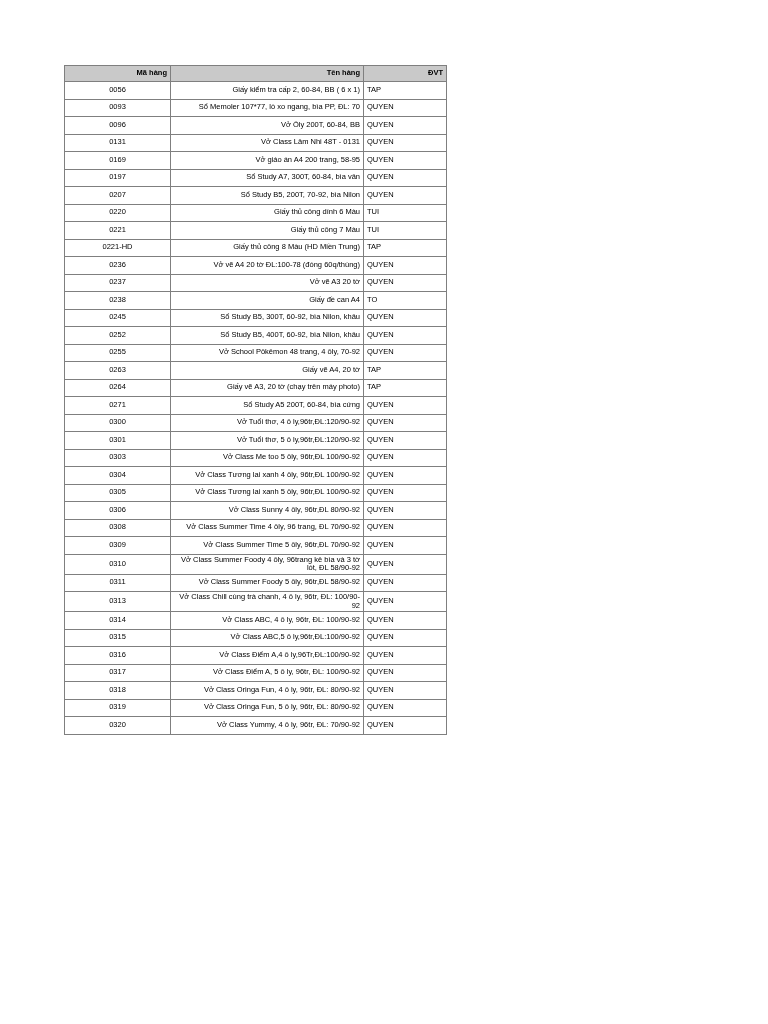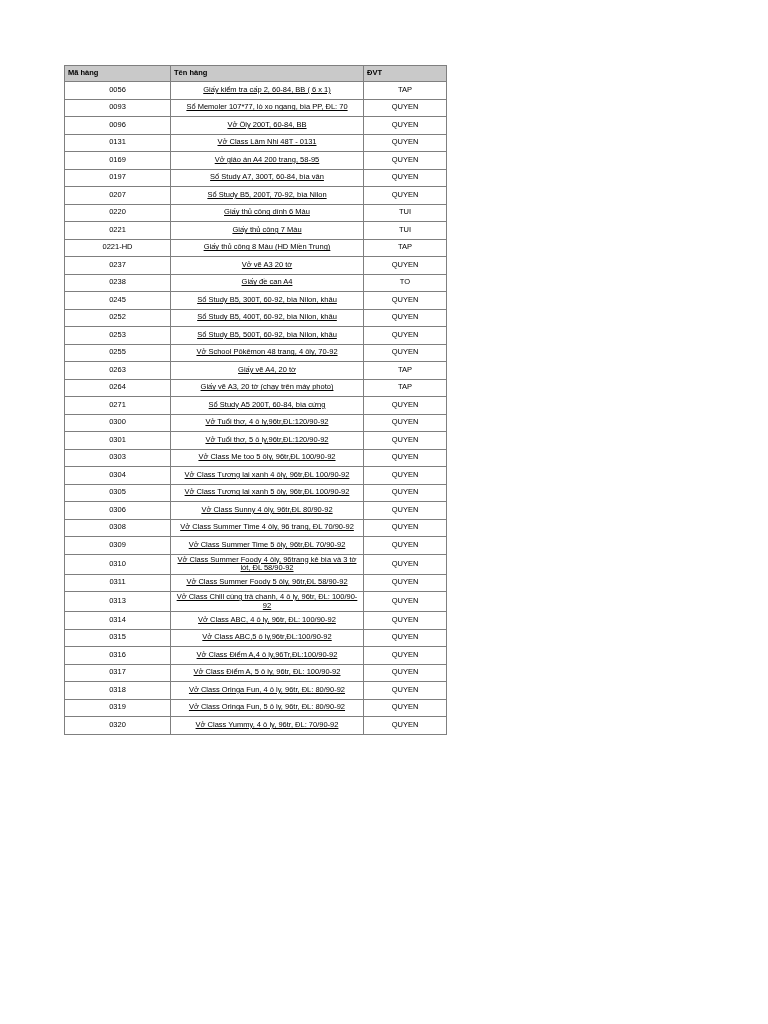--- a/index.html
+++ b/index.html
@@ -39,34 +39,33 @@
   table.catalog td {
     border: 1px solid #7f7f7f;
     padding: 1px 3px;
     vertical-align: middle;
     line-height: 1.15;
     overflow: hidden;
   }
   table.catalog thead th {
     background: #c9c9c9;
     font-weight: bold;
-    text-align: left;
+    text-align: right;
     font-size: 7.5px;
     height: 13px;
   }
   table.catalog tbody td.code {
     text-align: center;
     font-weight: normal;
   }
   table.catalog tbody td.name {
-    text-align: center;
-    text-decoration: underline;
+    text-align: right;
   }
   table.catalog tbody td.unit {
-    text-align: center;
+    text-align: left;
   }
   table.catalog tbody tr {
     height: 17.5px;
     margin-top: 15px;
   }
   .clip2 {
     display: block;
     max-height: 17px;
     overflow: hidden;
   }
@@ -154,20 +153,27 @@
             <td class="unit">TUI</td>
           </tr>
           <tr>
             <td class="code">0221-HD</td>
             <td class="name">
               <span class="clip2">Giấy thủ công 8 Màu  (HD Miền Trung)</span>
             </td>
             <td class="unit">TAP</td>
           </tr>
           <tr>
+            <td class="code">0236</td>
+            <td class="name">
+              <span class="clip2">Vở vẽ A4 20 tờ ĐL:100-78 (đóng 60q/thùng)</span>
+            </td>
+            <td class="unit">QUYEN</td>
+          </tr>
+          <tr>
             <td class="code">0237</td>
             <td class="name">
               <span class="clip2">Vở vẽ A3 20 tờ</span>
             </td>
             <td class="unit">QUYEN</td>
           </tr>
           <tr>
             <td class="code">0238</td>
             <td class="name">
               <span class="clip2">Giấy đề can A4</span>
@@ -178,27 +184,20 @@
             <td class="code">0245</td>
             <td class="name">
               <span class="clip2">Sổ Study B5, 300T, 60-92, bìa Nilon, khâu</span>
             </td>
             <td class="unit">QUYEN</td>
           </tr>
           <tr>
             <td class="code">0252</td>
             <td class="name">
               <span class="clip2">Sổ Study B5, 400T, 60-92, bìa Nilon, khâu</span>
-            </td>
-            <td class="unit">QUYEN</td>
-          </tr>
-          <tr>
-            <td class="code">0253</td>
-            <td class="name">
-              <span class="clip2">Sổ Study B5, 500T, 60-92, bìa Nilon, khâu</span>
             </td>
             <td class="unit">QUYEN</td>
           </tr>
           <tr>
             <td class="code">0255</td>
             <td class="name">
               <span class="clip2">Vở School Pôkêmon 48 trang, 4 ôly, 70-92</span>
             </td>
             <td class="unit">QUYEN</td>
           </tr>

